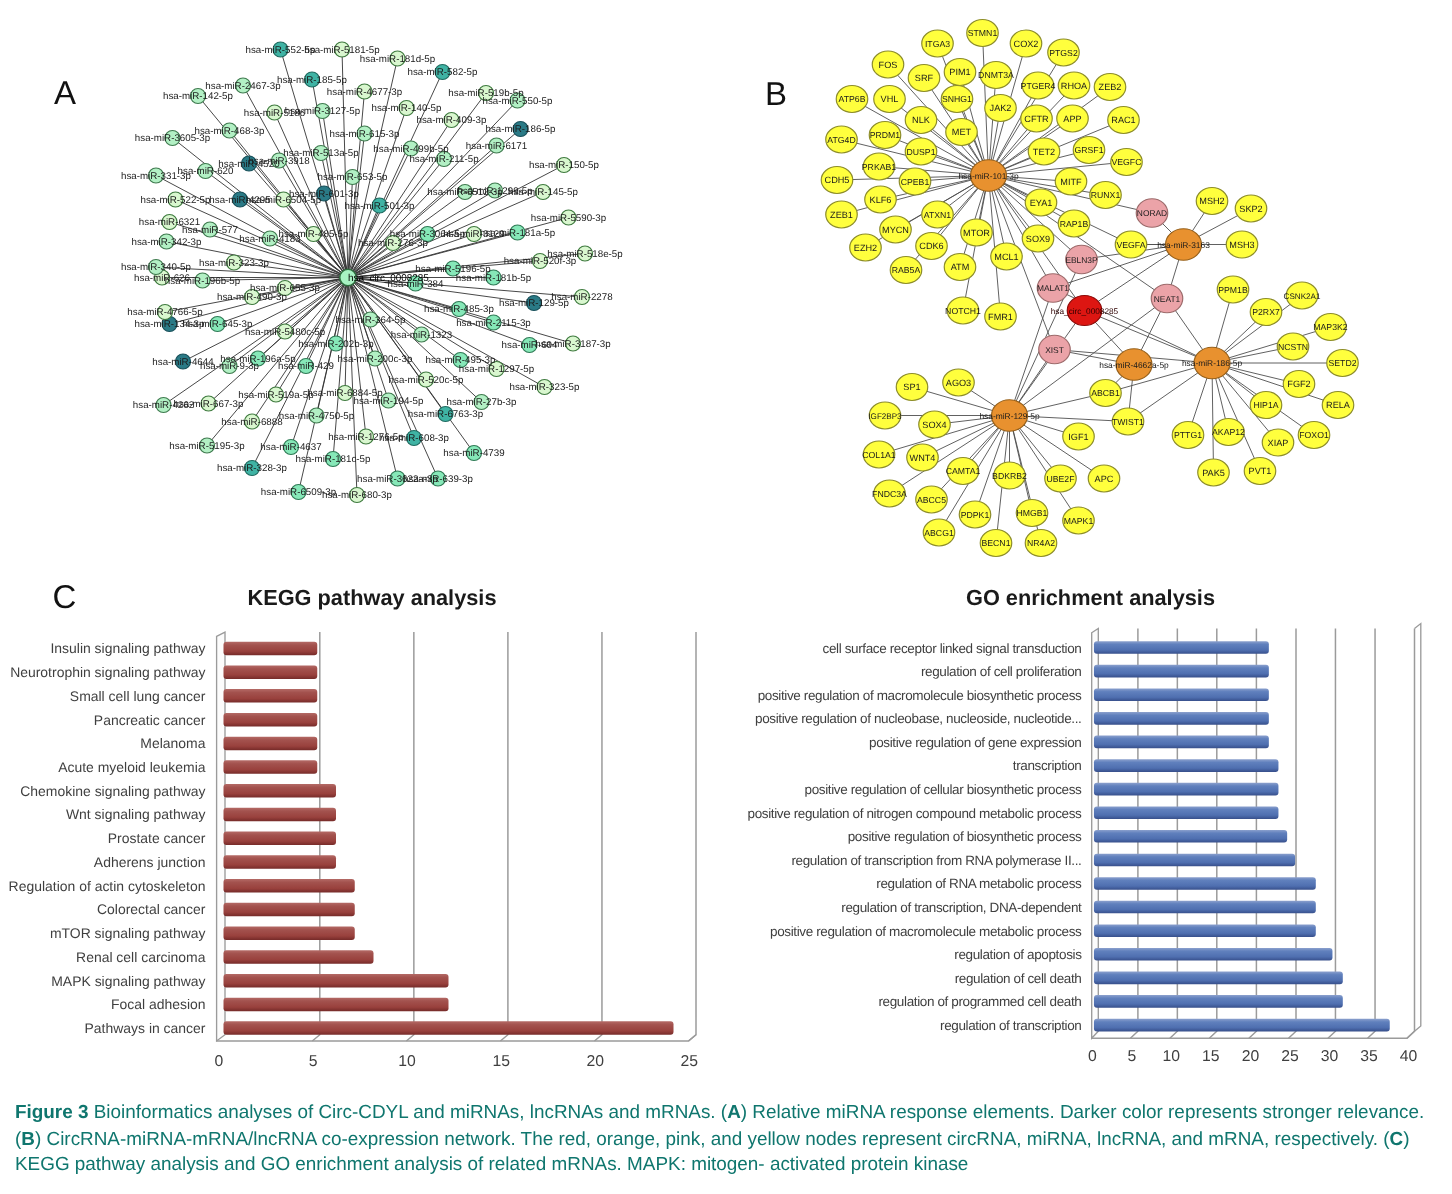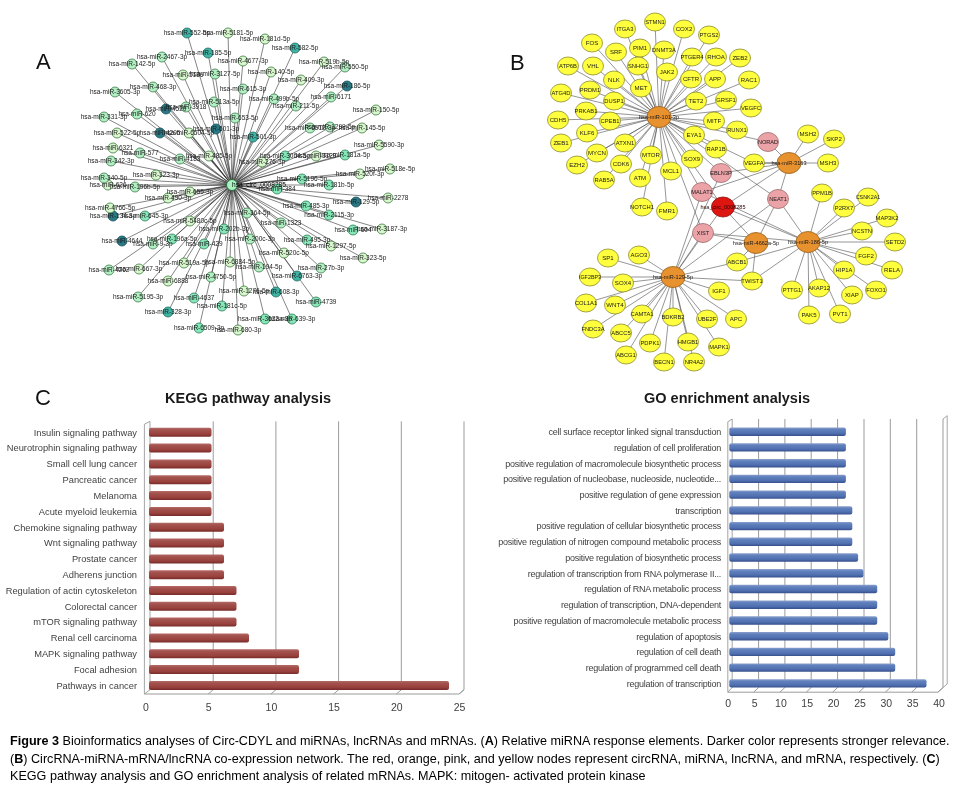--- a/index.html
+++ b/index.html
@@ -1,19 +1,19 @@
 <!DOCTYPE html>
 <html><head><meta charset="utf-8">
 <style>
 html,body{margin:0;padding:0;background:#ffffff;}
 #page{position:relative;width:968px;height:796px;overflow:hidden;background:#fff;
   font-family:"Liberation Sans",sans-serif;}
 .plabel{position:absolute;font-size:22px;color:#111;}
 #caption{position:absolute;left:10px;top:733px;width:950px;font-size:12.6px;
-  line-height:17.7px;color:#000000;letter-spacing:0px;}
+  line-height:17.7px;color:#0f766e;letter-spacing:0px;}
 </style></head>
 <body>
 <div id="page">
 <svg width="480" height="390" viewBox="0 0 480 390" style="position:absolute;left:0;top:0">
 <g stroke="#333333" stroke-width="0.6">
         <line x1="232" y1="185" x2="187" y2="33"></line>
         <line x1="232" y1="185" x2="228" y2="33"></line>
         <line x1="232" y1="185" x2="265" y2="39"></line>
         <line x1="232" y1="185" x2="295" y2="48"></line>
         <line x1="232" y1="185" x2="162" y2="57"></line>

